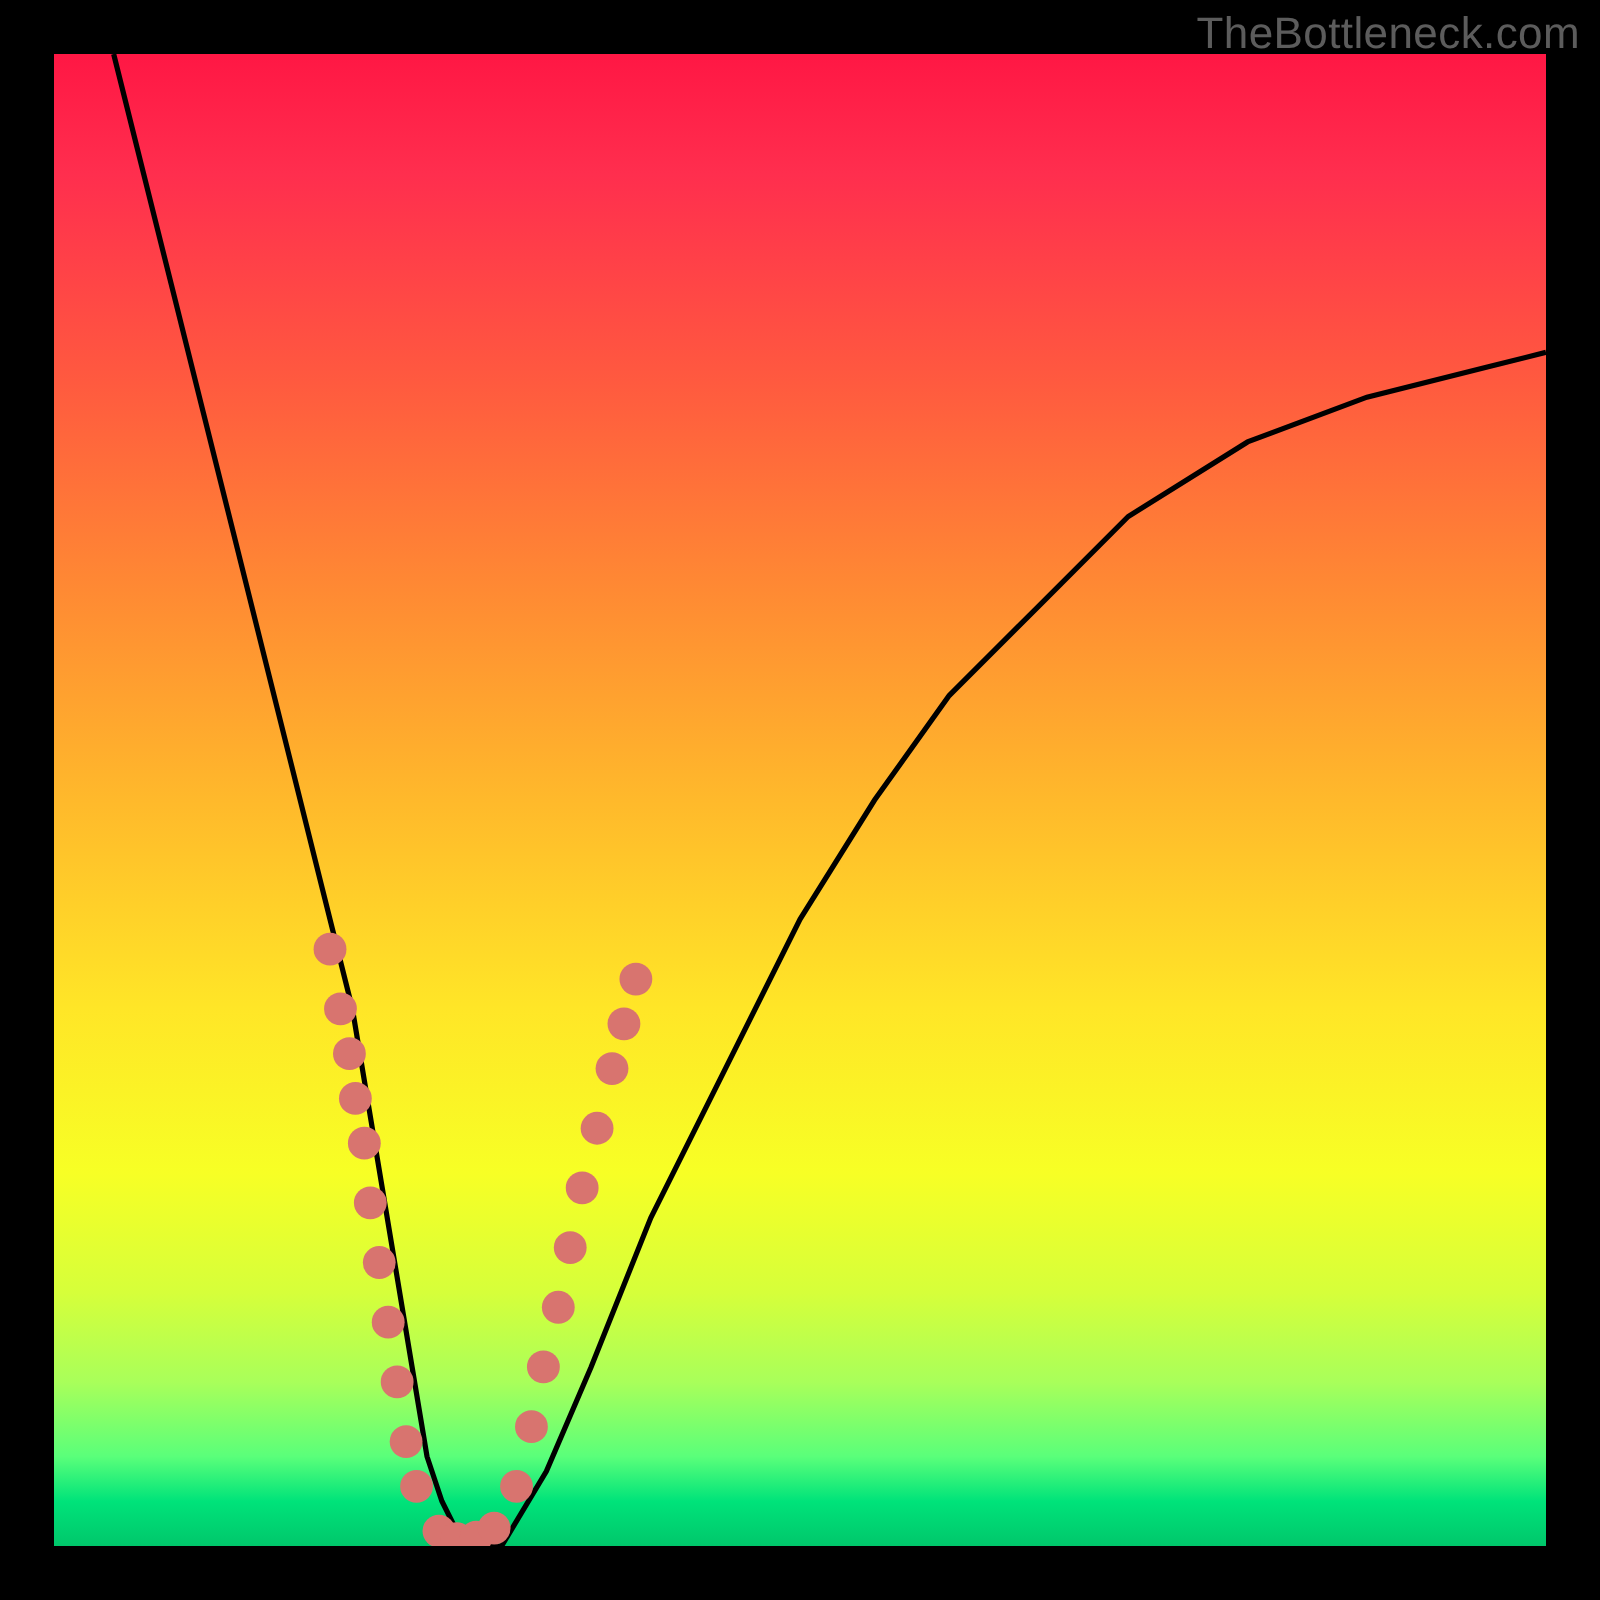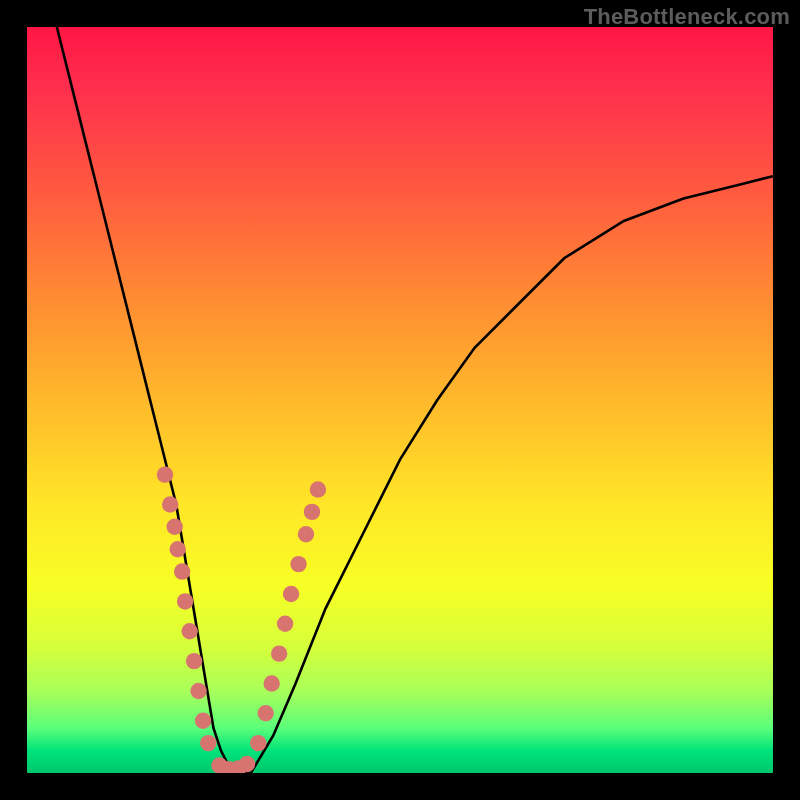--- a/index.html
+++ b/index.html
@@ -46,21 +46,21 @@
     left: 0; top: 0;
     width: 100%;
     height: 100%;
   }
   .watermark {
     position: absolute;
     top: 4px;
     right: 10px;
     color: #5c5c5c;
     font-size: 22px;
-    font-weight: 700;
+    font-weight: 400;
     letter-spacing: 0.2px;
   }
 </style>
 </head>
 <body>
 
 <div class="frame">
   <div class="plot">
     <svg viewBox="0 0 100 100" preserveAspectRatio="none">
       <path fill="none" stroke="#000" stroke-width="0.35" d="M4.00 0.00 L6.00 8.00 L8.00 16.00 L10.00 24.00 L12.00 32.00 L14.00 40.00 L16.00 48.00 L18.00 56.00 L20.00 64.00 L22.00 76.00 L23.00 82.00 L24.00 88.00 L25.00 94.00 L26.00 97.00 L27.00 99.00 L28.00 100.00 L30.00 100.00 L33.00 95.00 L36.00 88.00 L40.00 78.00 L45.00 68.00 L50.00 58.00 L55.00 50.00 L60.00 43.00 L66.00 37.00 L72.00 31.00 L80.00 26.00 L88.00 23.00 L96.00 21.00 L100.00 20.00" id="curve-path"></path>

